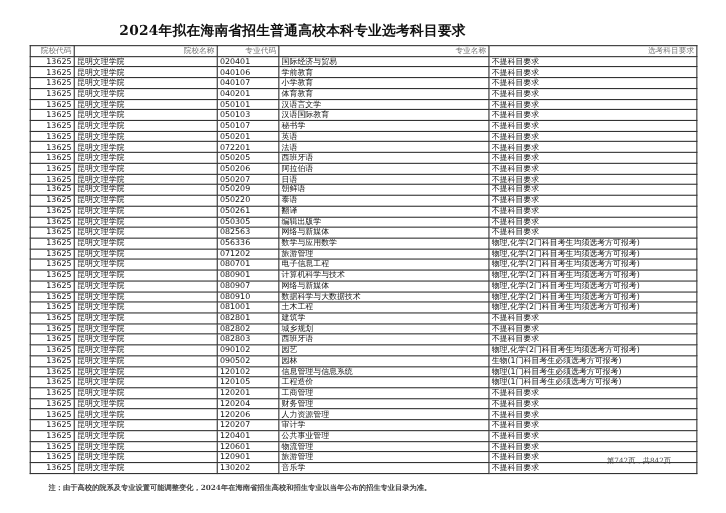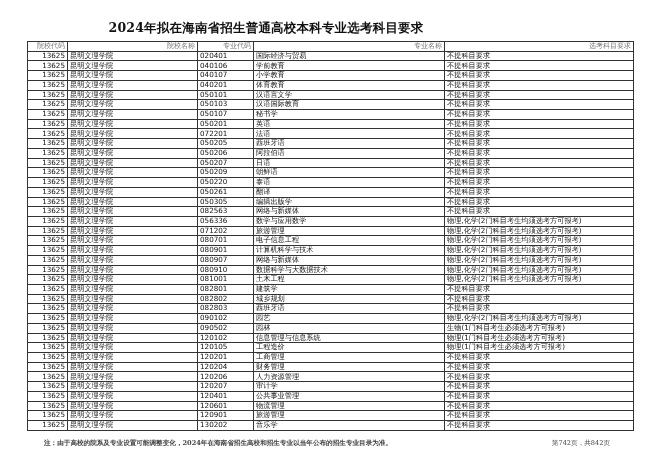--- a/index.html
+++ b/index.html
@@ -14,21 +14,21 @@
   table.grid td, table.grid th { border: 1px solid #333; padding: 0 2px; height: 8.72px;
                font-size: 7.2px; line-height: 8.6px; white-space: nowrap; overflow: hidden; }
   table.grid th { font-weight: normal; font-family: "DejaVu Serif", "Liberation Serif", serif;
                color: #777; text-align: right; font-size: 7px; }
   td.c1 { text-align: right; }
   td.c2, td.c3, td.c4, td.c5 { text-align: left; }
   col.k1 { width: 40px; } col.k2 { width: 130px; } col.k3 { width: 56px; }
   col.k4 { width: 191px; } col.k5 { width: 189px; }
   .footer-note { position: absolute; left: 44px; top: 439px; font-size: 6.6px; color: #444;
                  font-family: "DejaVu Serif", "Liberation Serif", serif; font-weight: bold; }
-  .footer-page { position: absolute; right: 50px; top: 439px; font-size: 6.6px; color: #444;
+  .footer-page { position: absolute; right: 50px; top: 415px; font-size: 6.6px; color: #444;
                  font-family: "DejaVu Serif", "Liberation Serif", serif; }
 </style>
 </head>
 <body>
 
 <div class="title">2024年拟在海南省招生普通高校本科专业选考科目要求</div>
 
 <table class="grid">
   <colgroup>
       <col class="k1">

